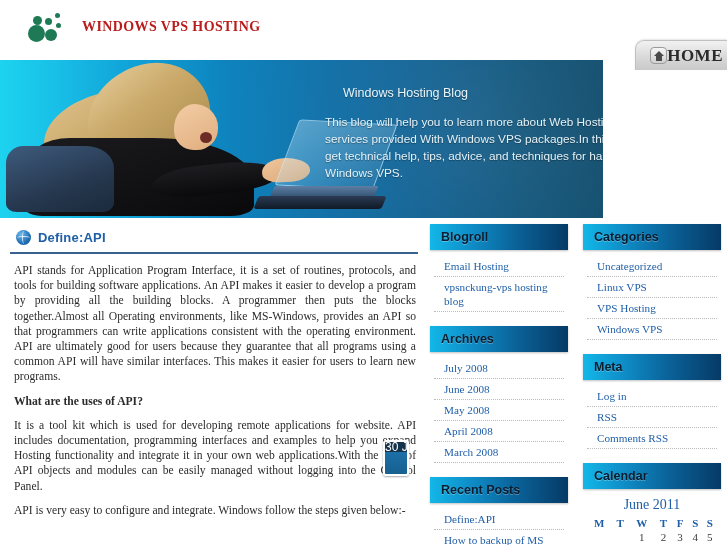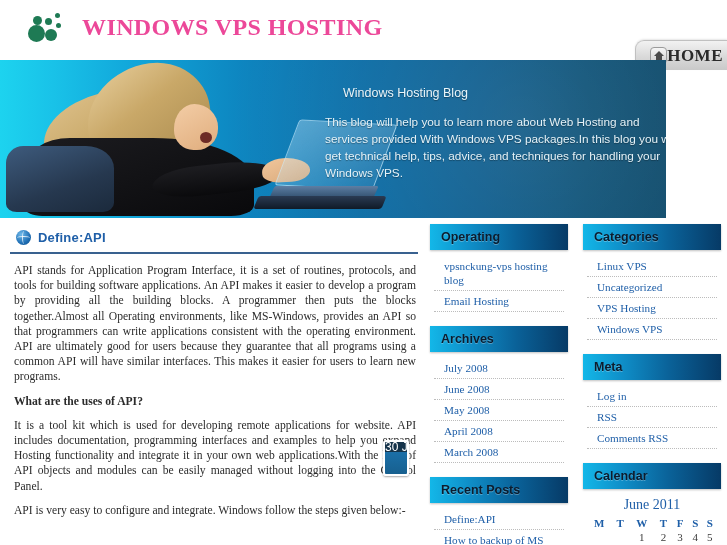--- a/index.html
+++ b/index.html
@@ -20,21 +20,21 @@
   .logo-mark { position: relative; width: 42px; height: 34px; }
   .logo-mark i { position:absolute; display:block; border-radius:50%; background:#1e7a54; }
   .d1 { width:17px; height:17px; left:2px;  top:15px; }
   .d2 { width:12px; height:12px; left:19px; top:19px; }
   .d3 { width:9px;  height:9px;  left:7px;  top:6px;  }
   .d4 { width:7px;  height:7px;  left:19px; top:8px;  }
   .d5 { width:5px;  height:5px;  left:29px; top:3px;  }
   .d6 { width:5px;  height:5px;  left:30px; top:13px; }
   .site-title {
     font-family: "Liberation Serif", serif;
-    font-size: 24px; font-weight: bold; color:#ec4899;
+    font-size: 14px; font-weight: bold; color:#b91c1c;
     letter-spacing: 0.4px; white-space: nowrap;
   }
 
   .nav {
     position:absolute; right:0; top:40px;
     height: 30px;
     background: linear-gradient(180deg,#f2f2f2 0%, #d9d9d9 55%, #c9c9c9 100%);
     border:1px solid #c0c0c0; border-right:none; border-bottom:none;
     border-top-left-radius: 9px;
     display:flex; align-items:center;
@@ -57,21 +57,21 @@
     content:""; position:absolute; left:5px; top:8px;
     width:6px; height:5px; background:#4a4a4a;
   }
   .nav-label {
     font-family:"Liberation Serif", serif;
     font-size:17px; font-weight:bold; color:#2a2a2a; letter-spacing:.5px;
   }
 
   
   .banner {
-    position:relative; height:158px; width:666px; overflow:hidden;
+    position:relative; height:158px; width:603px; overflow:hidden;
     background: linear-gradient(90deg,
        #1dd3ef 0%, #19c2e8 8%, #11a6da 20%,
        #0d82bd 38%, #0a6ba4 55%, #0a5b8d 72%, #0b5076 88%, #0d4a6b 100%);
   }
   .banner .vignette{
     position:absolute; inset:0;
     background: radial-gradient(circle at 78% 40%, rgba(255,255,255,.10), rgba(0,0,0,0) 55%);
   }
   
   .person { position:absolute; left:24px; top:0; width:320px; height:158px; }
@@ -304,29 +304,29 @@
         <p>API is very easy to configure and integrate. Windows follow the steps given below:-</p>
 
       </div>
 
     </div>
 
     <div class="side side-a">
 
       <div class="widget">
         <div class="widget-head">
-          <span>Operating</span>
+          <span>Blogroll</span>
         </div>
         <ul>
           <li>
+              <a href="#">Email Hosting</a>
+            </li>
+          <li>
               <a href="#">vpsnckung-vps hosting blog</a>
             </li>
-          <li>
-              <a href="#">Email Hosting</a>
-            </li>
         </ul>
       </div>
 
       <div class="widget">
         <div class="widget-head">
           <span>Archives</span>
         </div>
         <ul>
           <li>
               <a href="#">July 2008</a>
@@ -363,24 +363,24 @@
     </div>
 
     <div class="side side-b">
 
       <div class="widget">
         <div class="widget-head">
           <span>Categories</span>
         </div>
         <ul>
           <li>
+              <a href="#">Uncategorized</a>
+            </li>
+          <li>
               <a href="#">Linux VPS</a>
-            </li>
-          <li>
-              <a href="#">Uncategorized</a>
             </li>
           <li>
               <a href="#">VPS Hosting</a>
             </li>
           <li>
               <a href="#">Windows VPS</a>
             </li>
         </ul>
       </div>
 

